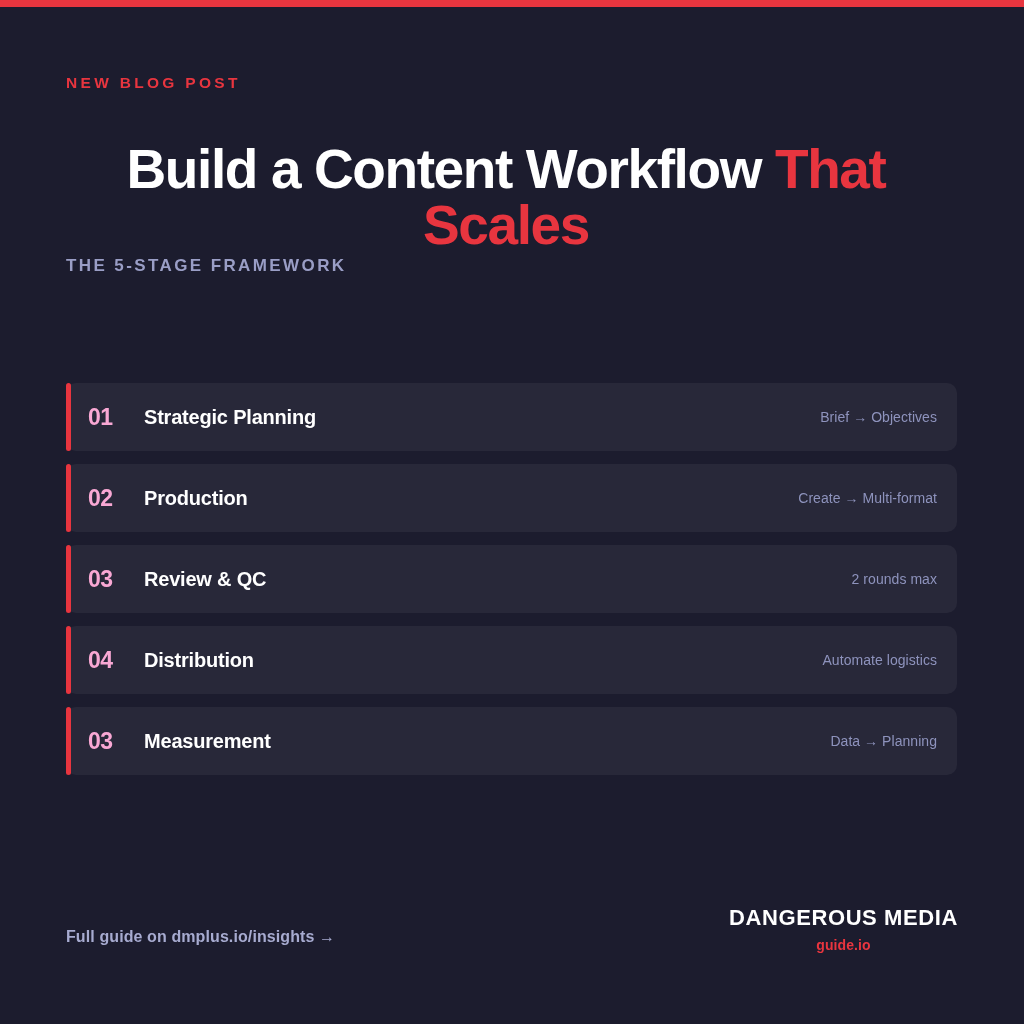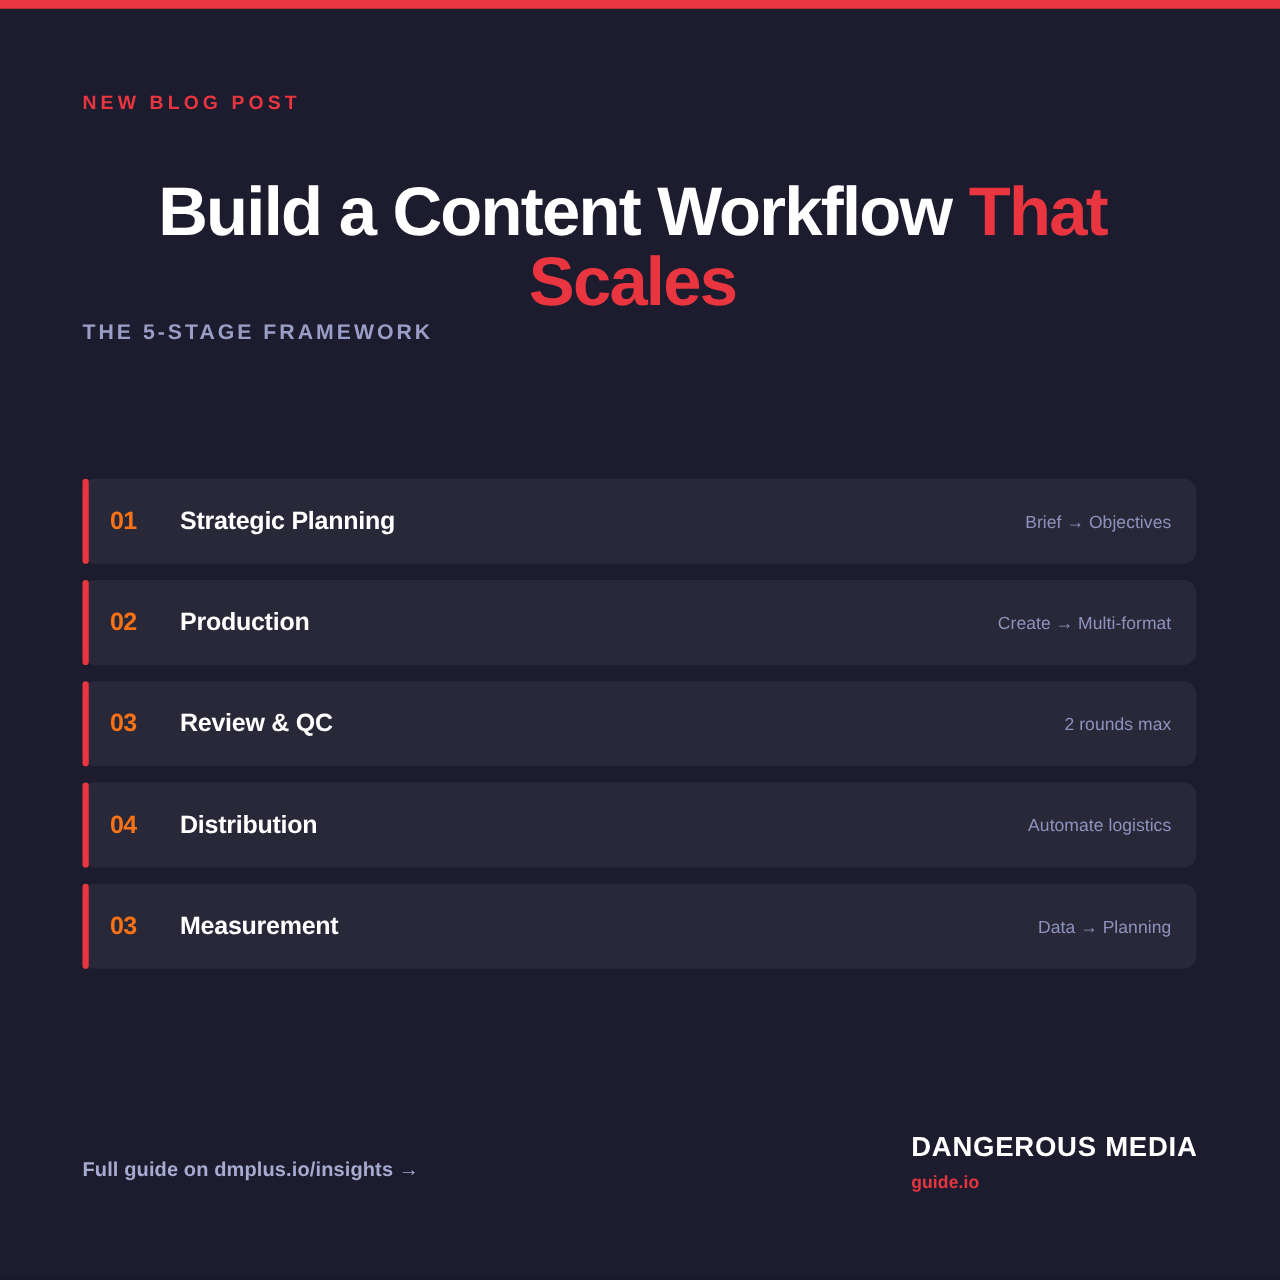--- a/index.html
+++ b/index.html
@@ -97,23 +97,23 @@
   .stage-bar {
     position: absolute;
     left: 0;
     top: 0;
     width: 5px;
     height: 68px;
     background: #e8353f;
     border-radius: 3px;
   }
   .stage-num {
-    font-size: 20px;
-    font-weight: bold;
-    color: #f97316;
+    font-size: 23px;
+    font-weight: bold;
+    color: #f9a8d4;
     letter-spacing: -0.5px;
     width: 56px;
     flex: none;
   }
   .stage-title {
     font-size: 20px;
     font-weight: bold;
     color: #ffffff;
     letter-spacing: -0.2px;
     flex: 1 1 auto;
@@ -133,21 +133,21 @@
     top: 928px;
     font-size: 16px;
     font-weight: bold;
     color: #a7abd0;
     letter-spacing: 0.1px;
   }
   .brand-block {
     position: absolute;
     right: 66px;
     top: 905px;
-    text-align: left;
+    text-align: center;
   }
   .brand-name {
     font-size: 22px;
     font-weight: bold;
     color: #ffffff;
     letter-spacing: 0.6px;
   }
   .brand-url {
     margin-top: 6px;
     font-size: 14px;

